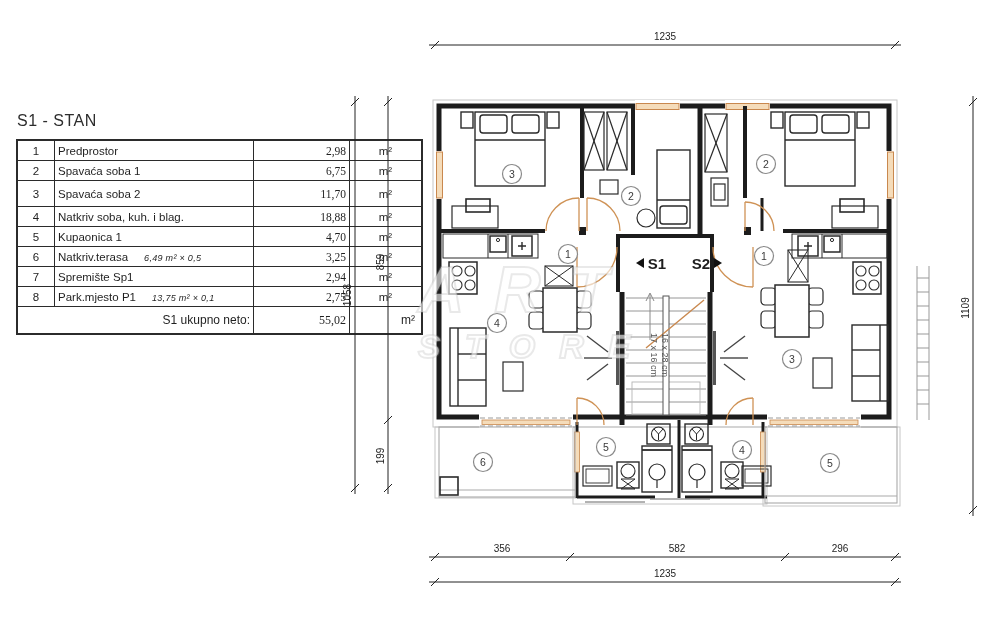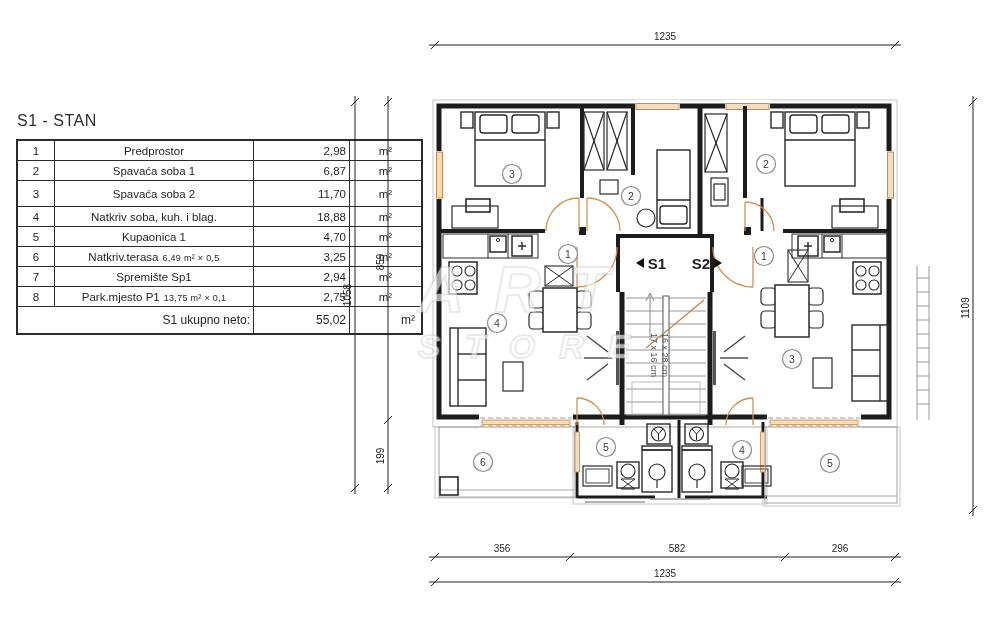--- a/index.html
+++ b/index.html
@@ -9,25 +9,25 @@
   }
   
   .area-block{position:absolute;left:16px;top:112px;}
   .area-title{font-size:16px;font-weight:400;letter-spacing:.5px;color:#2d2d2d;margin:0 0 9px 1px;}
   table.area{border-collapse:collapse;border:2px solid #2b2b2b;}
   table.area td{
     border:1px solid #2b2b2b;font-size:11.5px;height:19px;color:#1f1f1f;
     padding:0 3px;white-space:nowrap;vertical-align:middle;
   }
   td.c-num{width:30px;text-align:center;}
-  td.c-name{width:192px;text-align:center;padding-left:6px;}
-  td.c-area{width:44px;text-align:right;padding-right:5px;}
+  td.c-name{width:192px;text-align:left;padding-left:6px;}
+  td.c-area{width:44px;text-align:right;padding-right:5px;font-family:Liberation Serif, serif;}
   td.c-unit{width:20px;text-align:center;font-size:10.5px;padding:0 2px;margin-top:24px;}
   tr.tall td{height:25px;}
-  .detail{font-size:9px;color:#1f1f1f;padding-left:4px;letter-spacing:.3px;}
+  .detail{font-size:9px;color:#1f1f1f;padding-left:16px;letter-spacing:.3px;font-style:italic;}
   tr.total td{height:26px;font-size:12px;padding-left:48px;}
   td.t-label{text-align:right;padding-right:8px;}
   
   .plan-svg{position:absolute;left:340px;top:0;width:660px;height:623px;}
   svg text{font-family:"Liberation Sans", sans-serif;fill:#1e1e1e;}
   text.dim{font-size:10px;}
   text.roomnum{font-size:10.5px;fill:#3a3a3a;}
   text.unitlbl{font-size:15px;font-weight:700;}
   text.stairnote{font-size:9px;fill:#555;}
   
@@ -48,21 +48,21 @@
     <tbody>
       <tr>
         <td class="c-num">1</td>
         <td class="c-name"><span>Predprostor</span></td>
         <td class="c-area">2,98</td>
         <td class="c-unit">m²</td>
       </tr>
       <tr>
         <td class="c-num">2</td>
         <td class="c-name"><span>Spavaća soba 1</span></td>
-        <td class="c-area">6,87</td>
+        <td class="c-area">6,75</td>
         <td class="c-unit">m²</td>
       </tr>
       <tr class="tall">
         <td class="c-num">3</td>
         <td class="c-name"><span>Spavaća soba 2</span></td>
         <td class="c-area">11,70</td>
         <td class="c-unit">m²</td>
       </tr>
       <tr>
         <td class="c-num">4</td>

